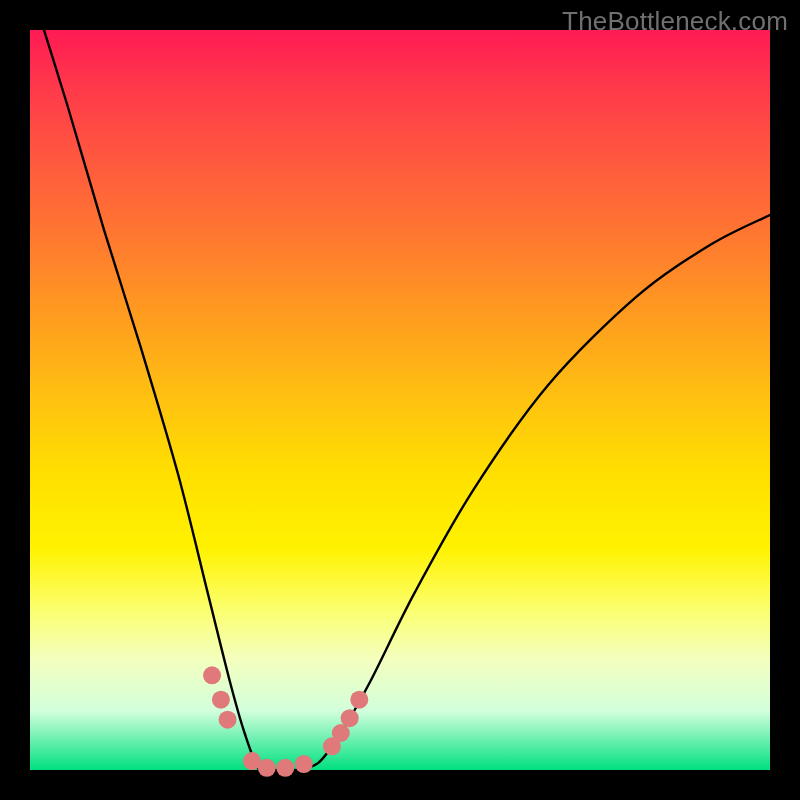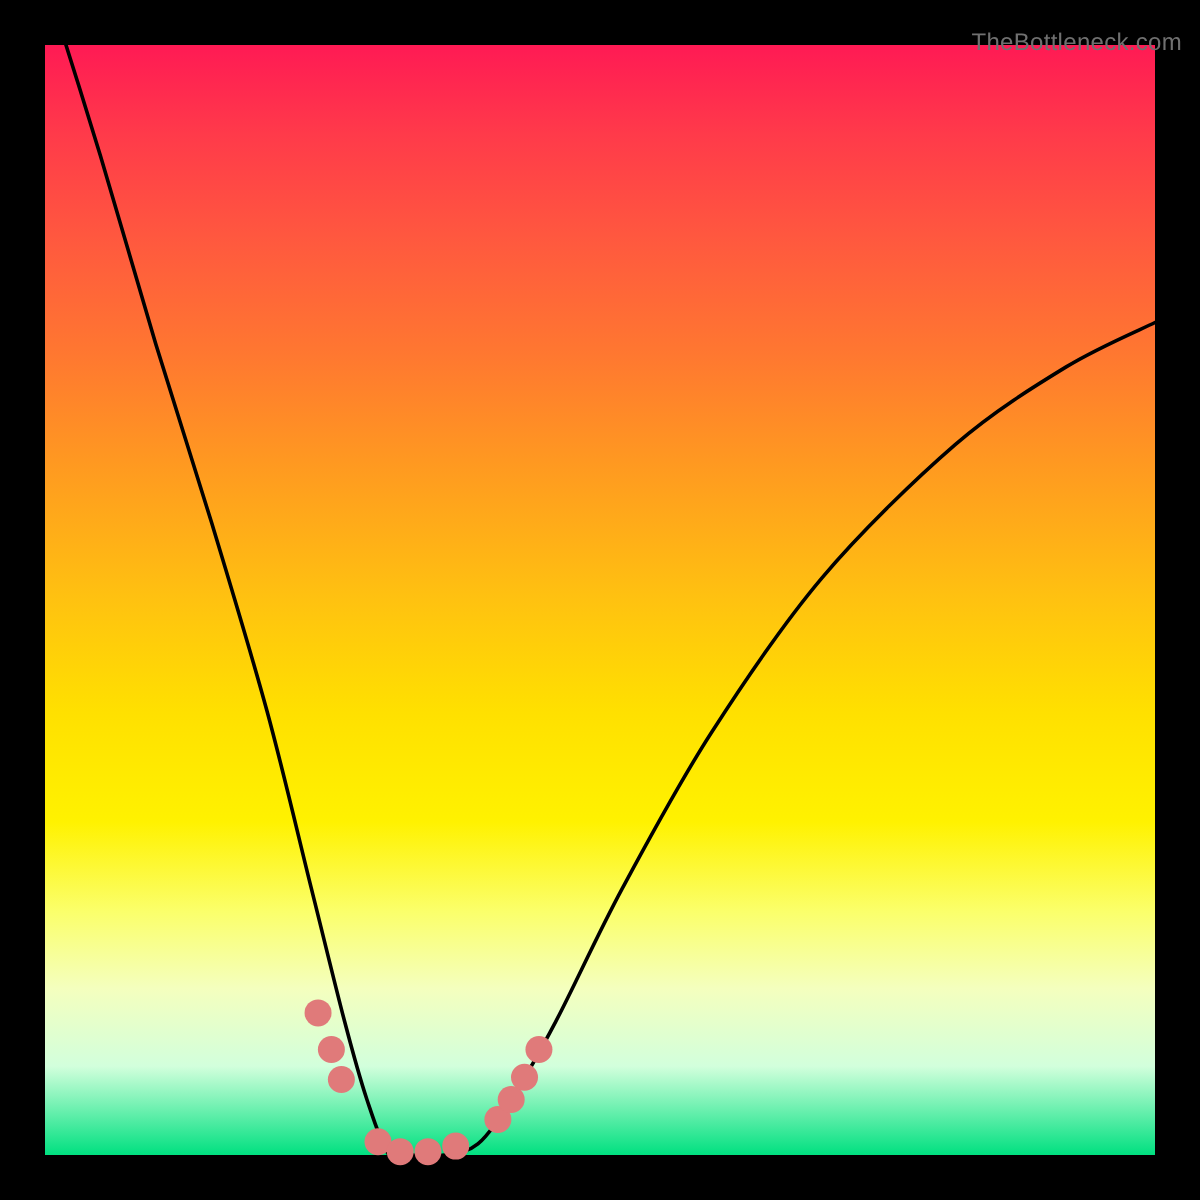--- a/index.html
+++ b/index.html
@@ -27,24 +27,24 @@
       #ffe000 60%,
       #fff200 70%,
       #fbff6a 78%,
       #f4ffbe 85%,
       #d2ffdc 92%,
       #00e080 100%
     );
   }
   .attribution {
     position: absolute;
-    top: 20px;
+    top: 6px;
     right: 12px;
     color: #707070;
-    font-size: 16px;
+    font-size: 26px;
     font-weight: 500;
     letter-spacing: 0.2px;
   }
   svg.curve {
     position: absolute;
     left: 30px;
     top: 30px;
     width: 740px;
     height: 740px;
     overflow: visible;

